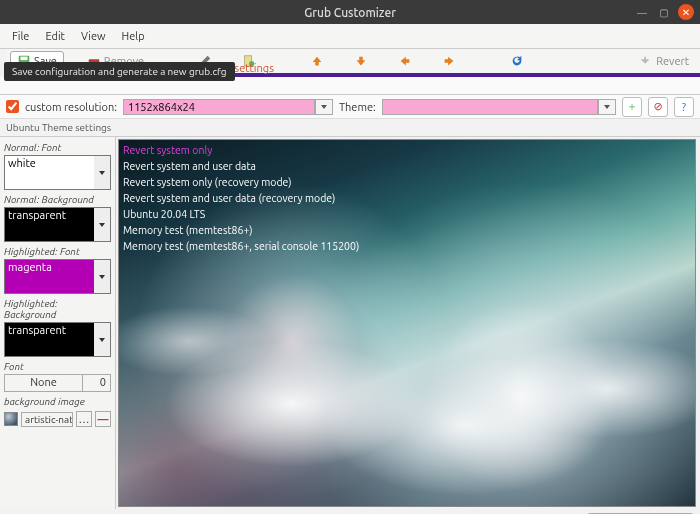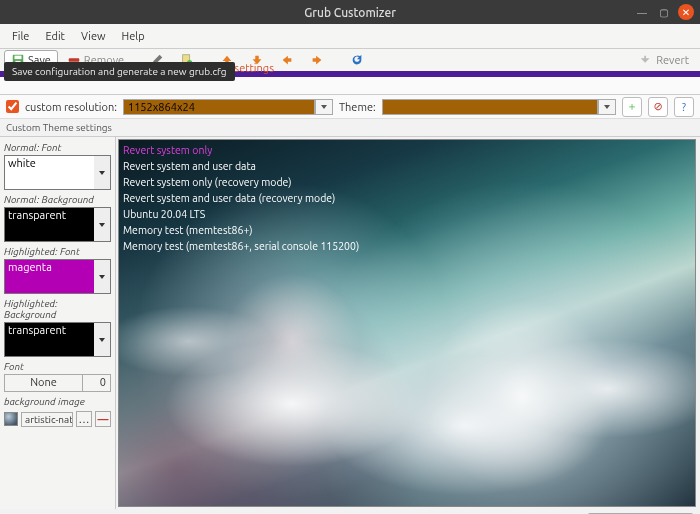--- a/index.html
+++ b/index.html
@@ -11,38 +11,38 @@
   .titlebar .winbtn { width: 16px; height: 16px; margin-right: 6px; display: flex; align-items: center; justify-content: center; font-size: 10px; cursor: pointer; }
   .titlebar .winbtn.minimize, .titlebar .winbtn.maximize { color: #bbb; }
   .titlebar .winbtn.close { background: #e95420; border-radius: 50%; color: #fff; }
   .titlebar .spacer { flex: 1; }
 
   
   .menubar { height: 20px; background: #f5f5f4; display: flex; align-items: center; padding: 12px 4px; border-bottom: 1px solid #ccc; }
   .menubar div { padding: 2px 8px; cursor: pointer; }
 
   
-  .toolbar { height: 28px; background: #f5f5f4; display: flex; align-items: center; padding: 2px 4px; border-bottom: 6px solid #4c1d95; gap: 2px; }
+  .toolbar { height: 28px; background: #f5f5f4; display: flex; align-items: center; padding: 2px 4px; border-bottom: 4px solid #4c1d95; gap: 16px; margin-left: 6px; }
   .tbtn { display: inline-flex; align-items: center; gap: 3px; padding: 2px 6px; border: 1px solid transparent; border-radius: 3px; cursor: pointer; }
   .tbtn.boxed { border: 1px solid #aaa; background: #fff; }
   .tbtn svg { width: 14px; height: 14px; }
   .tbsep { width: 8px; }
   .toolbar .right { margin-left: auto; }
 
   
   .tooltip { position: absolute; top: 62px; left: 4px; background: #2e2e2e; color: #eee; padding: 4px 8px; font-size: 10px; border-radius: 2px; z-index: 50; }
 
   
   .tab-remnant { position: absolute; top: 62px; left: 180px; font-size: 11px; color: #d1512a; }
 
   
   .resrow { display: flex; align-items: center; height: 24px; padding: 3px 6px; gap: 6px; background: #fafafa; border-bottom: 1px solid #ddd; }
   .resrow input[type=checkbox] { accent-color: #e95420; }
   .resrow .combo { flex: 0 0 210px; display: flex; }
-  .comboinput { flex: 1; border: 1px solid #aaa; padding: 1px 4px; font-size: 11px; background: #a16207; }
+  .comboinput { flex: 1; border: 1px solid #aaa; padding: 1px 4px; font-size: 11px; background: #f9a8d4; }
   .combodrop { width: 18px; border: 1px solid #aaa; background: #f4f4f4; display: flex; align-items: center; justify-content: center; cursor: pointer; }
   .combodrop::after { content: ""; border-left: 3px solid transparent; border-right: 3px solid transparent; border-top: 4px solid #555; }
   .resrow .themecombo { flex: 1; display: flex; }
   .iconbtn { width: 20px; height: 20px; border: 1px solid #bbb; border-radius: 3px; background: #fff; display: flex; align-items: center; justify-content: center; cursor: pointer; }
 
   
   .legendrow { height: 18px; padding-left: 6px; font-size: 10px; color: #555; border-bottom: 1px solid #ccc; display: flex; align-items: center; }
 
   
   .mainarea { display: flex; height: calc(514px - 24px - 20px - 28px - 24px - 18px - 28px); }
@@ -191,21 +191,21 @@
       <span class="ic-green">＋</span>
     </span>
   <span class="iconbtn">
       <span class="ic-red">⊘</span>
     </span>
   <span class="iconbtn">
       <span class="ic-blue">?</span>
     </span>
 </div>
 
-<div class="legendrow">Custom Theme settings</div>
+<div class="legendrow">Ubuntu Theme settings</div>
 
 <div class="mainarea">
   <div class="sidepanel">
     <div class="lbl">Normal: Font</div>
     <div class="sel nf">
         <span class="val">white</span>
         <span class="drop"></span>
       </div>
 
     <div class="lbl">Normal: Background</div>

